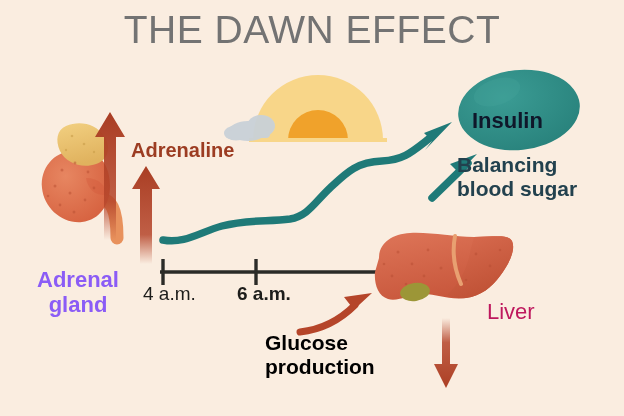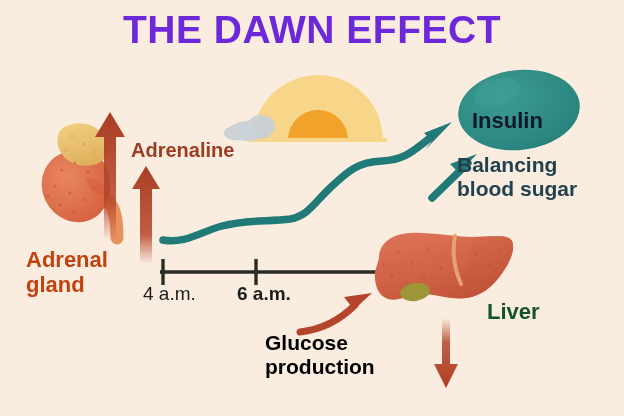--- a/index.html
+++ b/index.html
@@ -31,48 +31,48 @@
     position: absolute;
     white-space: nowrap;
     line-height: 1.12;
   }
   #title {
     left: 0;
     top: 8px;
     width: 624px;
     text-align: center;
     font-size: 39px;
-    font-weight: bold;
+    font-weight: normal;
     letter-spacing: 0.5px;
-    color: #6d28d9;
+    color: #737373;
     font-family: "Liberation Sans", sans-serif;
   }
   #label-cortisol {
     left: 70px;
     top: 78px;
     font-size: 22px;
     font-weight: bold;
     color: #9C3C22;
   }
   #label-adrenaline {
     left: 131px;
     top: 139px;
     font-size: 20px;
     font-weight: bold;
     color: #9C3C22;
   }
   #label-adrenal-gland {
     left: 26px;
-    top: 248px;
+    top: 268px;
     width: 104px;
-    text-align: left;
+    text-align: center;
     white-space: normal;
     font-size: 22px;
     font-weight: bold;
-    color: #c2410c;
+    color: #8b5cf6;
   }
   #label-insulin {
     left: 472px;
     top: 109px;
     font-size: 22px;
     font-weight: bold;
     color: #0f172a;
   }
   #label-balancing {
     left: 457px;
@@ -80,22 +80,22 @@
     width: 150px;
     white-space: normal;
     font-size: 21px;
     font-weight: bold;
     color: #22414E;
   }
   #label-liver {
     left: 487px;
     top: 300px;
     font-size: 22px;
-    font-weight: bold;
-    color: #14532d;
+    font-weight: normal;
+    color: #be185d;
   }
   #label-glucose {
     left: 265px;
     top: 331px;
     width: 140px;
     white-space: normal;
     font-size: 21px;
     font-weight: bold;
     color: #000000;
   }

